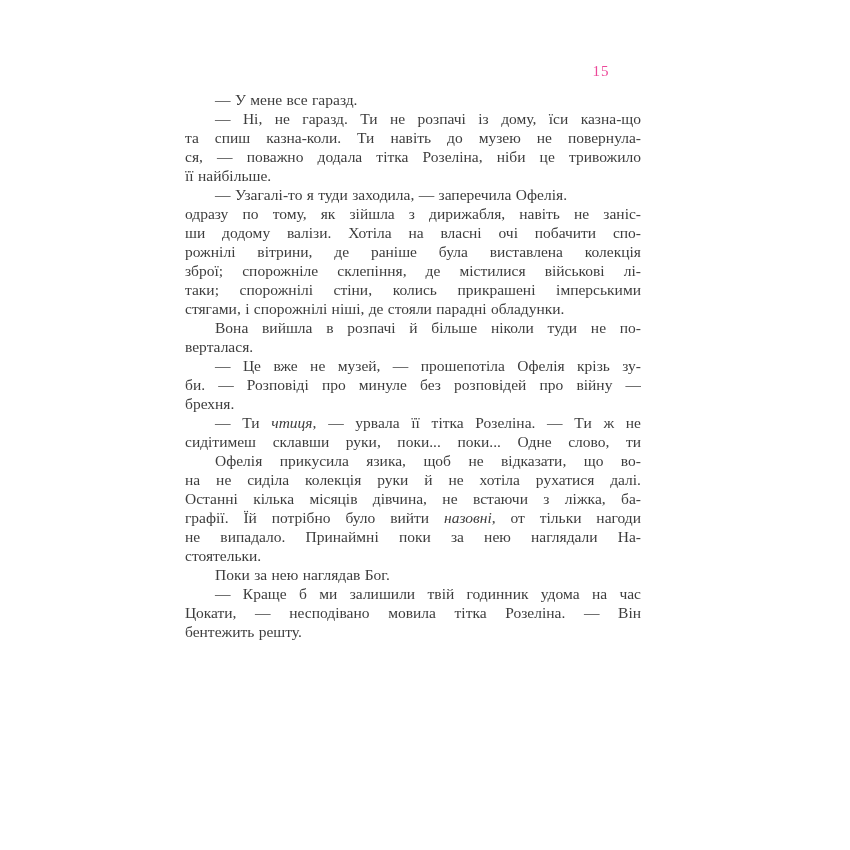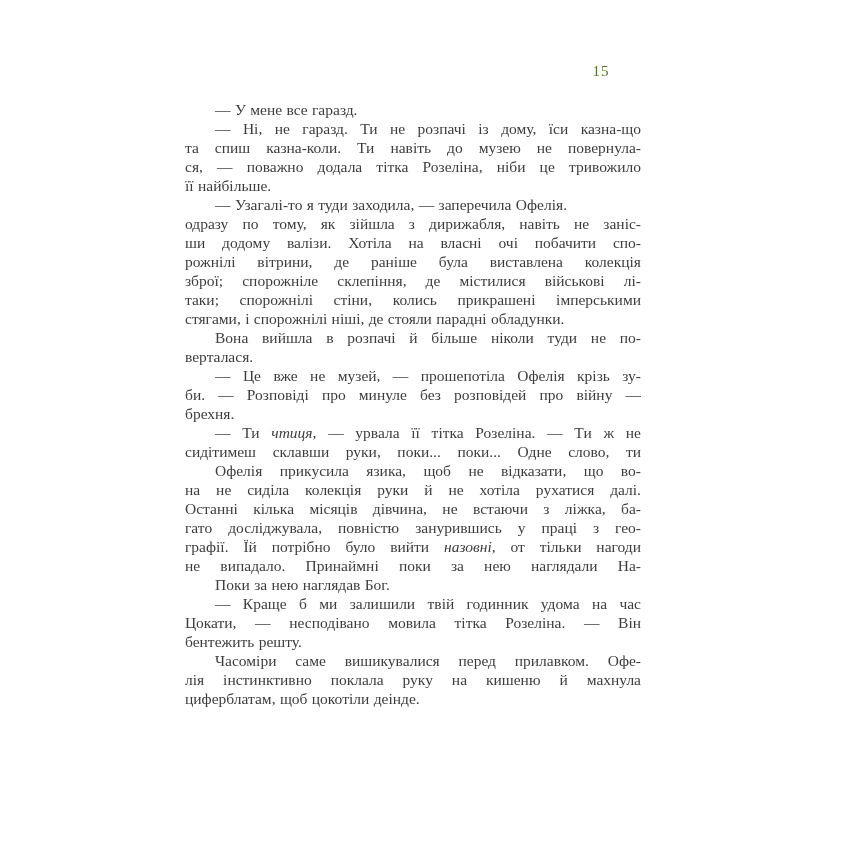--- a/index.html
+++ b/index.html
@@ -20,27 +20,27 @@
     background: #ffffff;
   }
   .page-number {
     position: absolute;
     left: 584px;
     top: 62px;
     width: 34px;
     text-align: center;
     font-size: 15px;
     line-height: 19px;
-    color: #4d7c0f;
+    color: #ec4899;
     letter-spacing: 1px;
   }
   .text-block {
     position: absolute;
     left: 185px;
-    top: 100px;
+    top: 90px;
     width: 456px;
     font-size: 15.5px;
     color: #3d3d3d;
     word-spacing: 0.5px;
   }
   .paragraph {
     margin: 0;
     padding: 0;
   }
   .line {
@@ -97,31 +97,26 @@
         <div class="line last"><span>брехня.</span></div>
       </div>
       <div class="paragraph">
         <div class="line first"><span>— Ти </span><span class="it">чтиця</span><span>, — урвала її тітка Розеліна. — Ти ж не</span></div>
         <div class="line"><span>сидітимеш склавши руки, поки... поки... Одне слово, ти</span></div>
       </div>
       <div class="paragraph">
         <div class="line first"><span>Офелія прикусила язика, щоб не відказати, що во-</span></div>
         <div class="line"><span>на не сиділа колекція руки й не хотіла рухатися далі.</span></div>
         <div class="line"><span>Останні кілька місяців дівчина, не встаючи з ліжка, ба-</span></div>
-        <div class="line"><span>гато досліджувала, повністю занурившись у праці з гео-</span></div>
         <div class="line"><span>графії. Їй потрібно було вийти </span><span class="it">назовні</span><span>, от тільки нагоди</span></div>
         <div class="line"><span>не випадало. Принаймні поки за нею наглядали На-</span></div>
+        <div class="line last"><span>стоятельки.</span></div>
       </div>
       <div class="paragraph">
         <div class="line first last"><span>Поки за нею наглядав Бог.</span></div>
       </div>
       <div class="paragraph">
         <div class="line first"><span>— Краще б ми залишили твій годинник удома на час</span></div>
         <div class="line"><span>Цокати, — несподівано мовила тітка Розеліна. — Він</span></div>
         <div class="line last"><span>бентежить решту.</span></div>
       </div>
-      <div class="paragraph">
-        <div class="line first"><span>Часоміри саме вишикувалися перед прилавком. Офе-</span></div>
-        <div class="line"><span>лія інстинктивно поклала руку на кишеню й махнула</span></div>
-        <div class="line last"><span>циферблатам, щоб цокотіли деінде.</span></div>
-      </div>
     </div>
 </div>
 
 </body></html>

